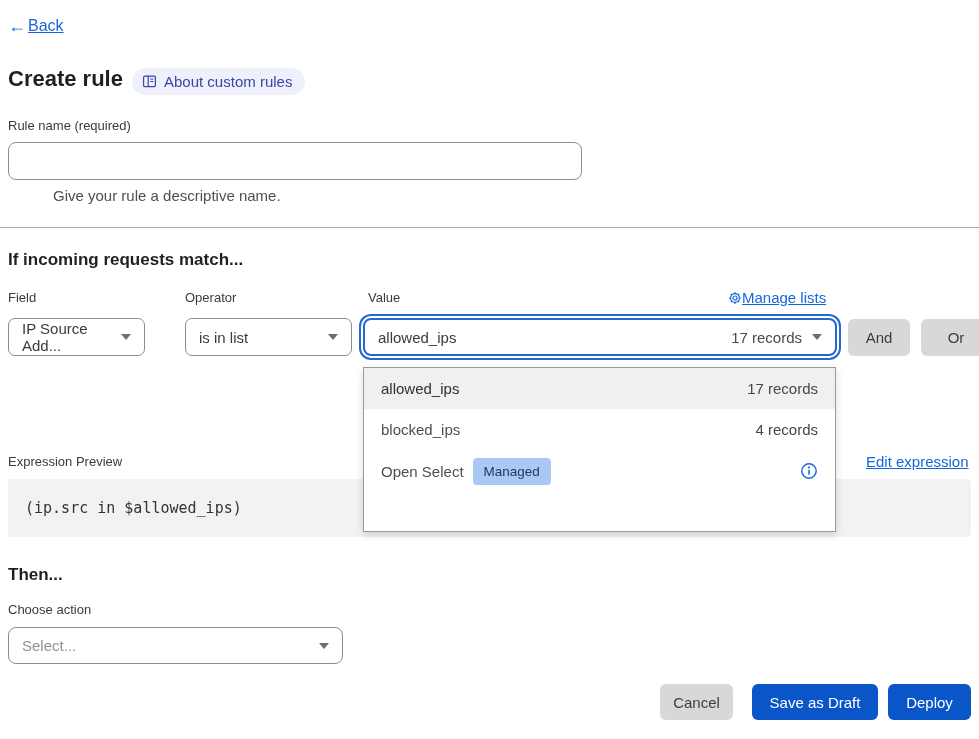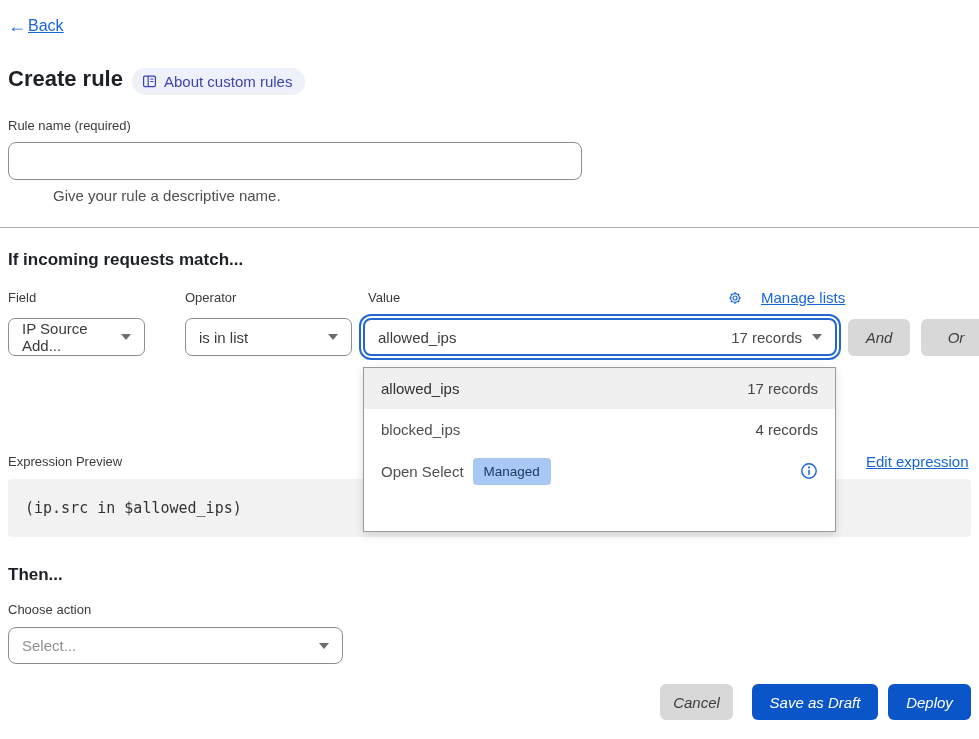--- a/index.html
+++ b/index.html
@@ -95,32 +95,31 @@
     background: #fff;
     display: flex; align-items: center;
     padding: 0 13px;
     font-size: 15px; color: #3b3b3b;
     cursor: pointer;
   }
   .value-select .meta { margin-left: auto; color: #4a4a4a; }
 
   .manage-lists {
     left: 728px; top: 289px;
-    display: flex; align-items: center; gap: 19px;
+    display: flex; align-items: center; gap: 0;
   }
   .gear-glyph { font-size: 14px; color: #1766d9; text-decoration: none; line-height: 1; }
 
   .btn {
     display: flex; align-items: center; justify-content: center;
     border-radius: 6px;
     font-size: 15px;
     cursor: pointer;
     border: none;
     font-family: "Liberation Sans", sans-serif;
-    font-style: italic;
   }
   .btn-gray { background: #d8d8d8; color: #3d3d3d; }
   .btn-blue { background: #0a55c8; color: #ffffff; }
 
   
   .dropdown-panel {
     left: 363px; top: 367px; width: 473px; height: 165px;
     background: #fff;
     border: 1px solid #9a9a9a;
     box-shadow: 0 3px 8px rgba(0,0,0,0.14);

